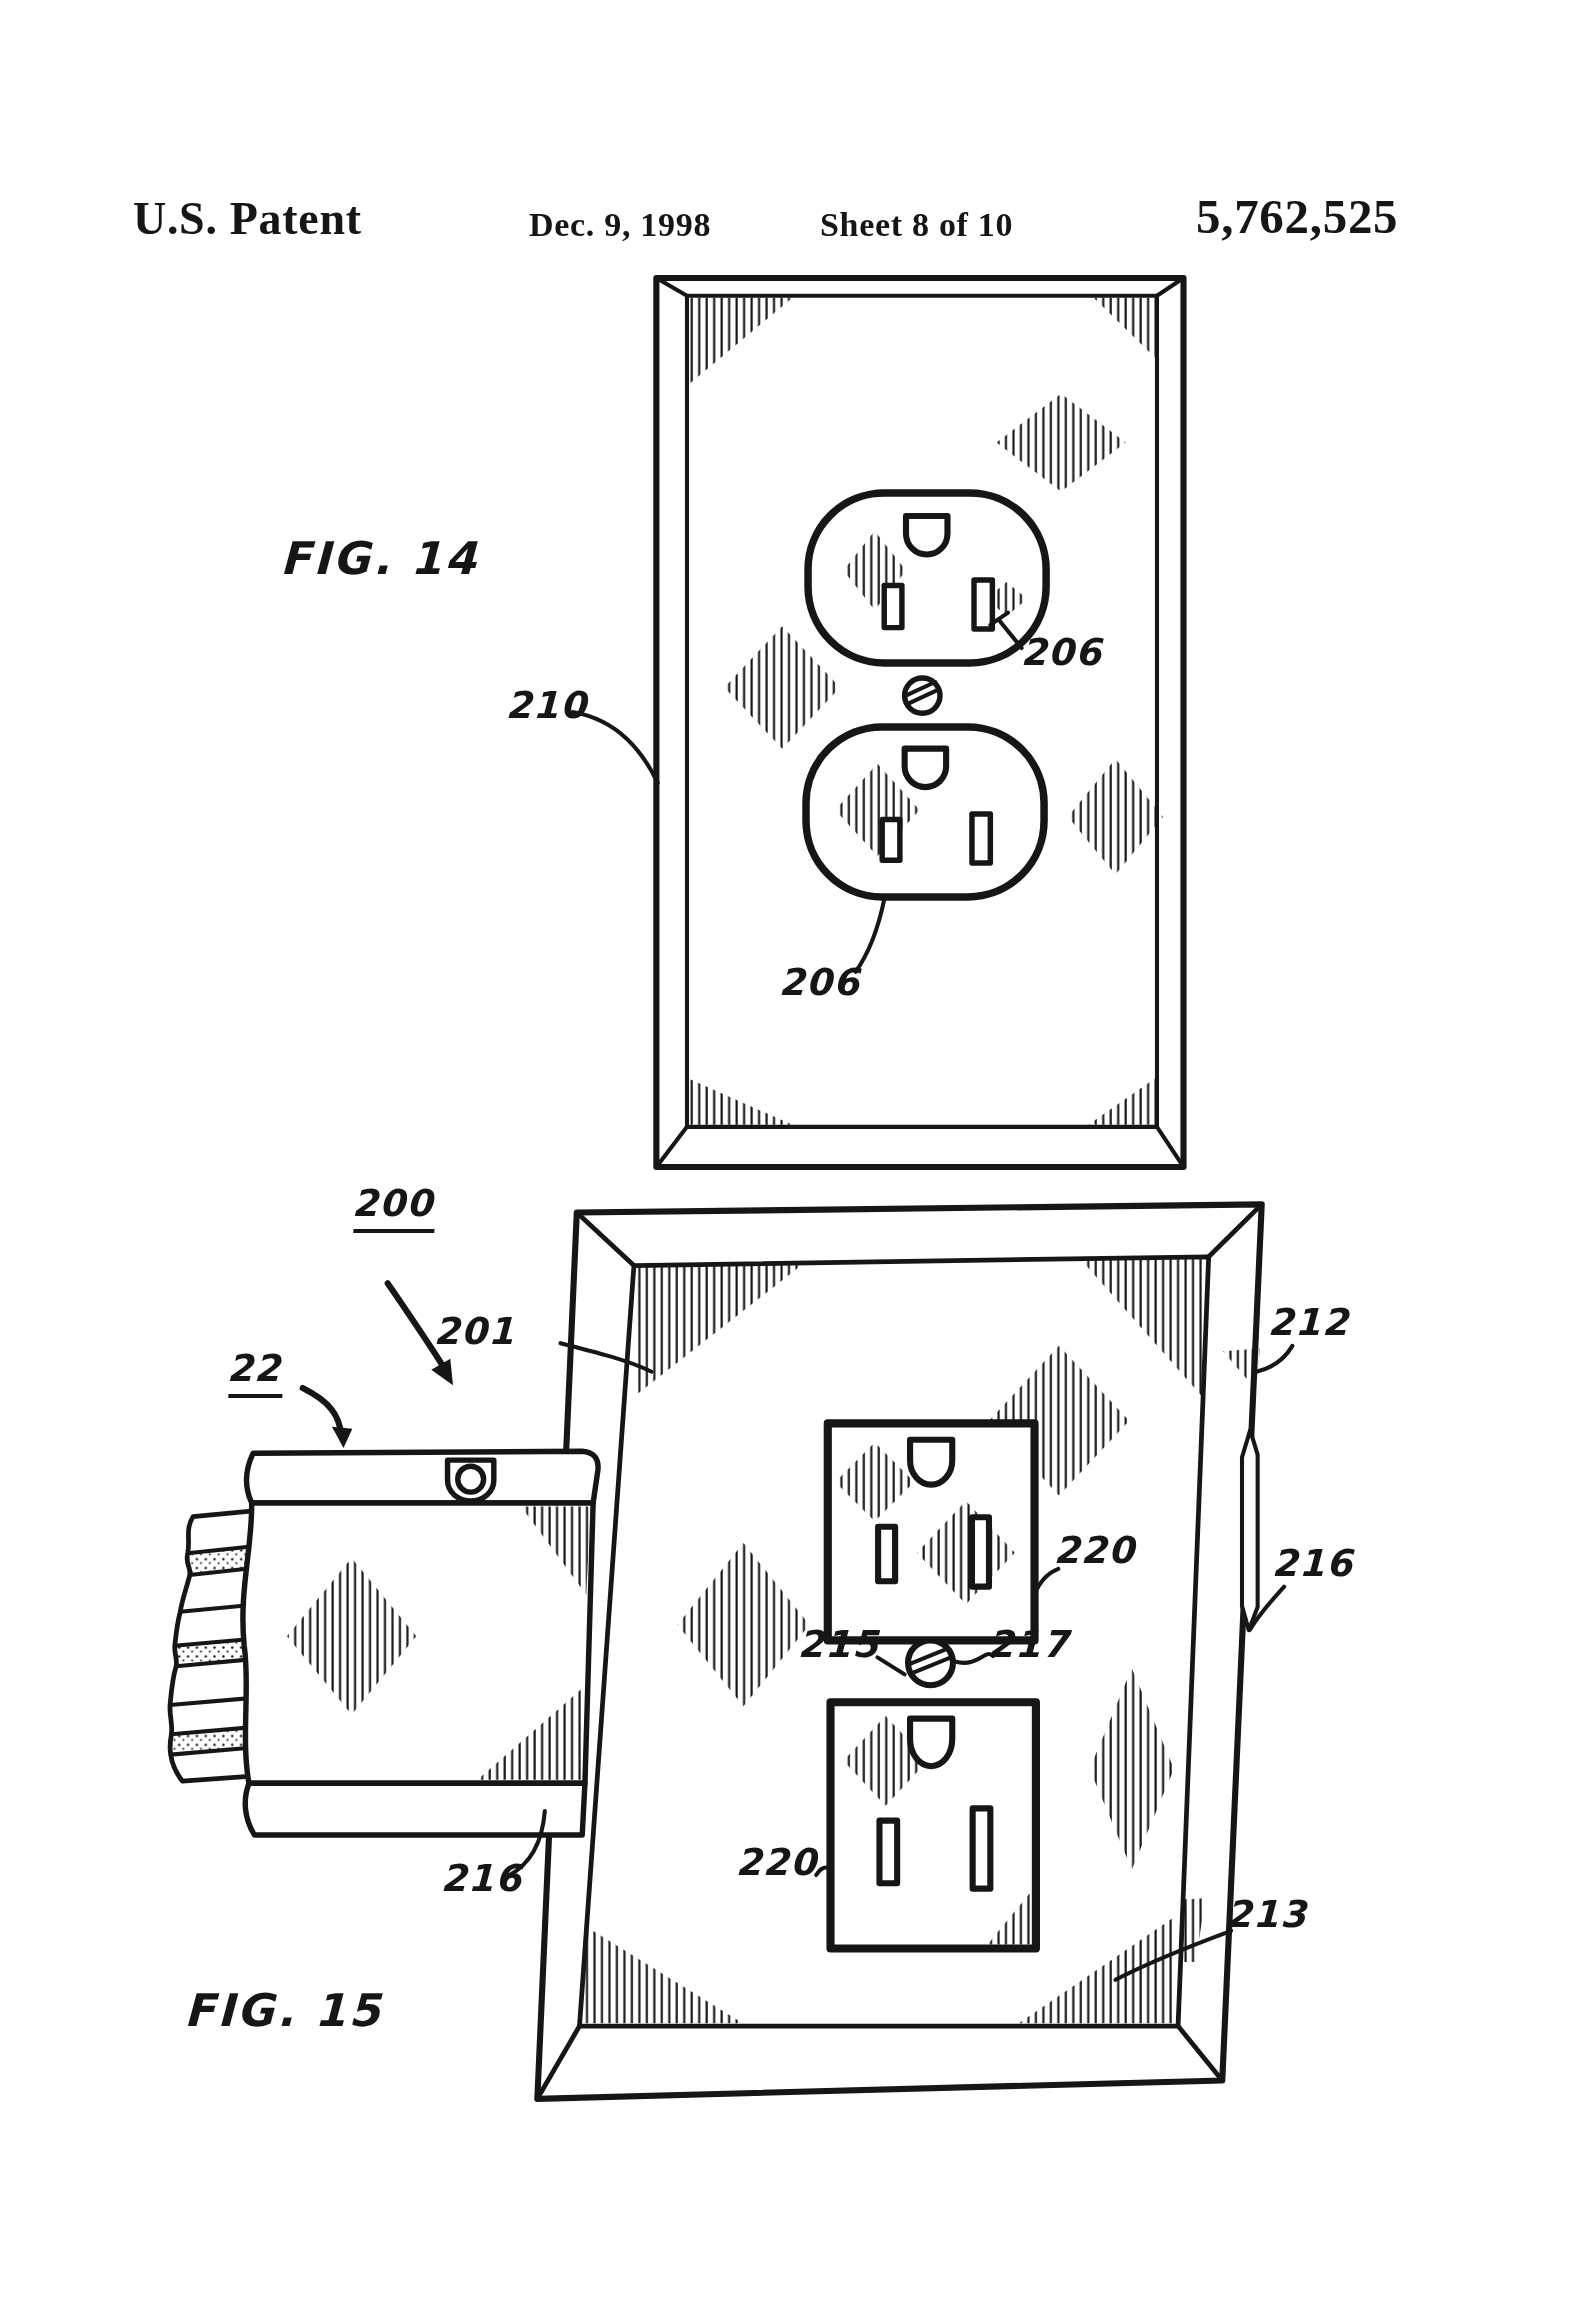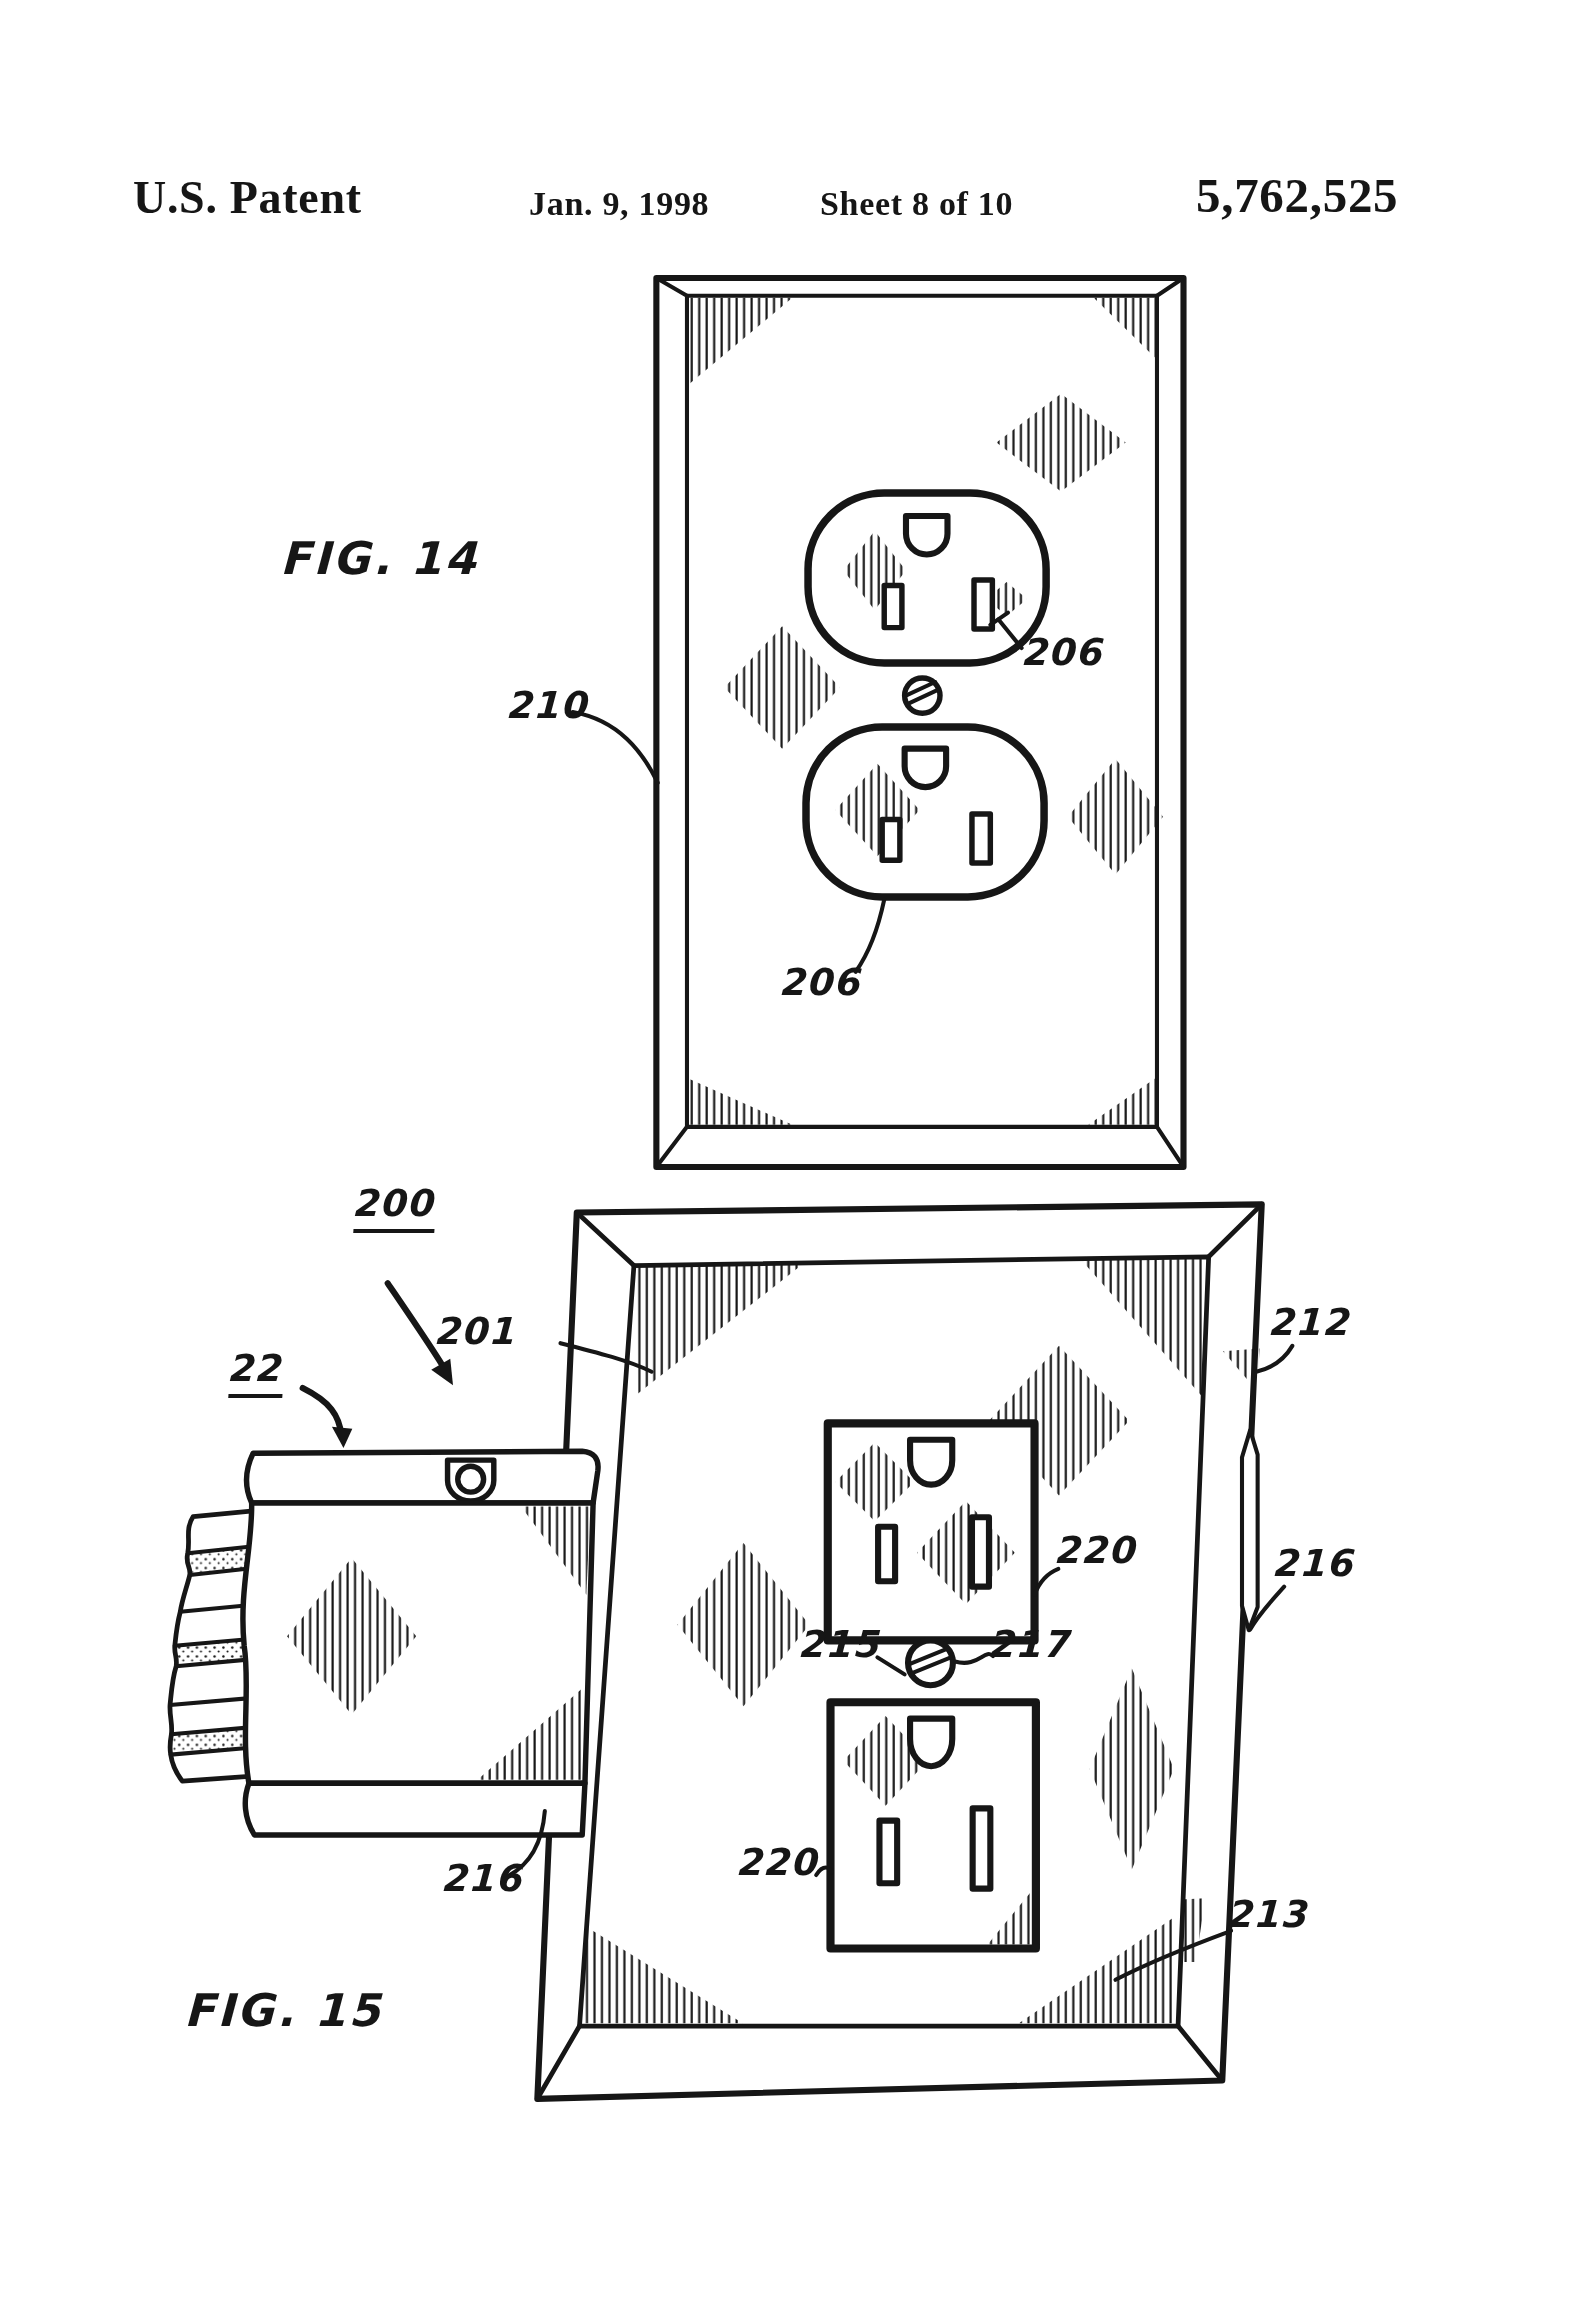--- a/index.html
+++ b/index.html
@@ -11,20 +11,21 @@
     font-family:"DejaVu Sans",sans-serif;
     color:#161616;
   }
   .art{position:absolute;left:0;top:0;}
   .hdr{
     position:absolute;
     font-family:"Liberation Serif","DejaVu Serif",serif;
     font-weight:700;
     white-space:nowrap;
     letter-spacing:0.7px;
+    margin-top:21px;
   }
   .hdr-title{font-size:46px;}
   .hdr-mid{font-size:34px;}
   .hdr-num{font-size:49px;text-align:right;}
   .ref{
     position:absolute;
     font-style:italic;
     font-weight:700;
     font-size:37px;
     white-space:nowrap;
@@ -199,21 +200,21 @@
         <path d="M570,1886 C600,1930 640,1988 656,2016" stroke-width="9"></path>
         <polygon points="666,2036 634,2013 662,1997" fill="#161616" stroke="none"></polygon>
         <path d="M445,2040 C485,2060 499,2080 502,2110" stroke-width="9"></path>
         <polygon points="505,2128 488,2097 518,2100" fill="#161616" stroke="none"></polygon>
       </g>
     </g>
   </svg>
 
   <div>
     <span class="hdr hdr-title" style="left:133px;top:171px">U.S. Patent</span>
-    <span class="hdr hdr-mid" style="left:529px;top:185px">Jan. 9, 1998</span>
+    <span class="hdr hdr-mid" style="left:529px;top:185px">Dec. 9, 1998</span>
     <span class="hdr hdr-mid" style="left:820px;top:185px">Sheet 8 of 10</span>
     <span class="hdr hdr-num" style="left:1196px;top:167px">5,762,525</span>
   </div>
 
   <span class="ref figcap" style="left:284px;top:532px">FIG. 14</span>
   <span class="ref" style="left:509px;top:684px">210</span>
   <span class="ref" style="left:1024px;top:631px">206</span>
   <span class="ref" style="left:782px;top:961px">206</span>
 
   <span class="ref figcap" style="left:188px;top:1984px">FIG. 15</span>

